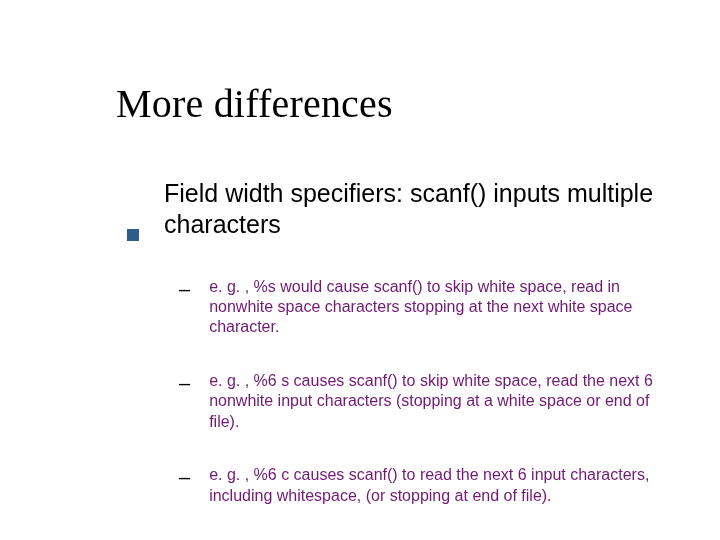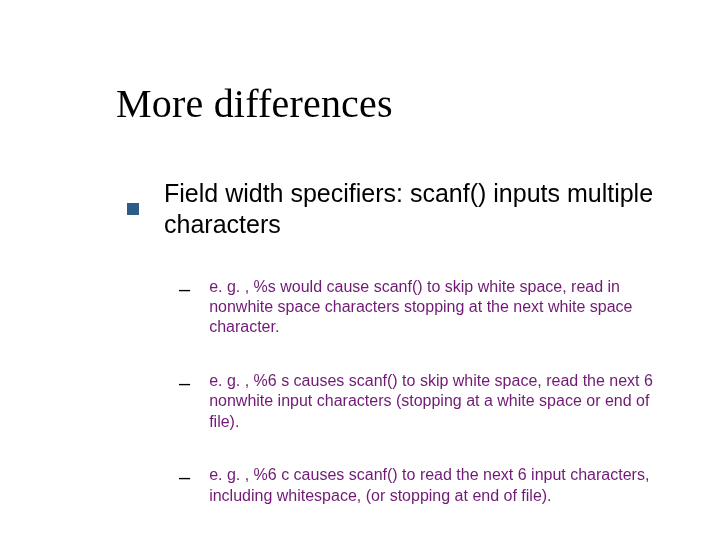--- a/index.html
+++ b/index.html
@@ -1,19 +1,19 @@
 <!DOCTYPE html>
 <html><head>
 <meta charset="utf-8">
 <style>
   * { margin: 11px; padding: 0; box-sizing: border-box; }
   html, body { width: 720px; height: 540px; background: #ffffff; font-family: "Times New Roman", Times, serif; color: #000; }
   .slide { width: 720px; height: 540px; position: relative; padding: 36px 48px 24px 72px; }
   .title { font-size: 40px; font-weight: 400; margin-bottom: 40px; letter-spacing: 0.2px; }
-  .level1 { display: flex; align-items: center; margin-bottom: 14px; }
+  .level1 { display: flex; align-items: flex-end; margin-bottom: 14px; }
   .bullet-sq { width: 12px; height: 12px; background: #2e5b8a; flex: 0 0 auto; margin-top: 10px; margin-right: 14px; }
   .level1-text { font-family: Arial, Helvetica, sans-serif; font-size: 25px; line-height: 1.25; color: #000; }
   .sublist { margin-left: 52px; margin-top: 4px; }
   .level2 { display: flex; align-items: flex-start; margin-bottom: 4px; }
   .dash { font-family: Arial, Helvetica, sans-serif; font-size: 20px; line-height: 1.28; margin-right: 8px; flex: 0 0 auto; }
   .level2-text { font-family: Arial, Helvetica, sans-serif; font-size: 16px; line-height: 1.28; color: #701a75; max-width: 520px; }
 </style>
 </head>
 <body>
 

